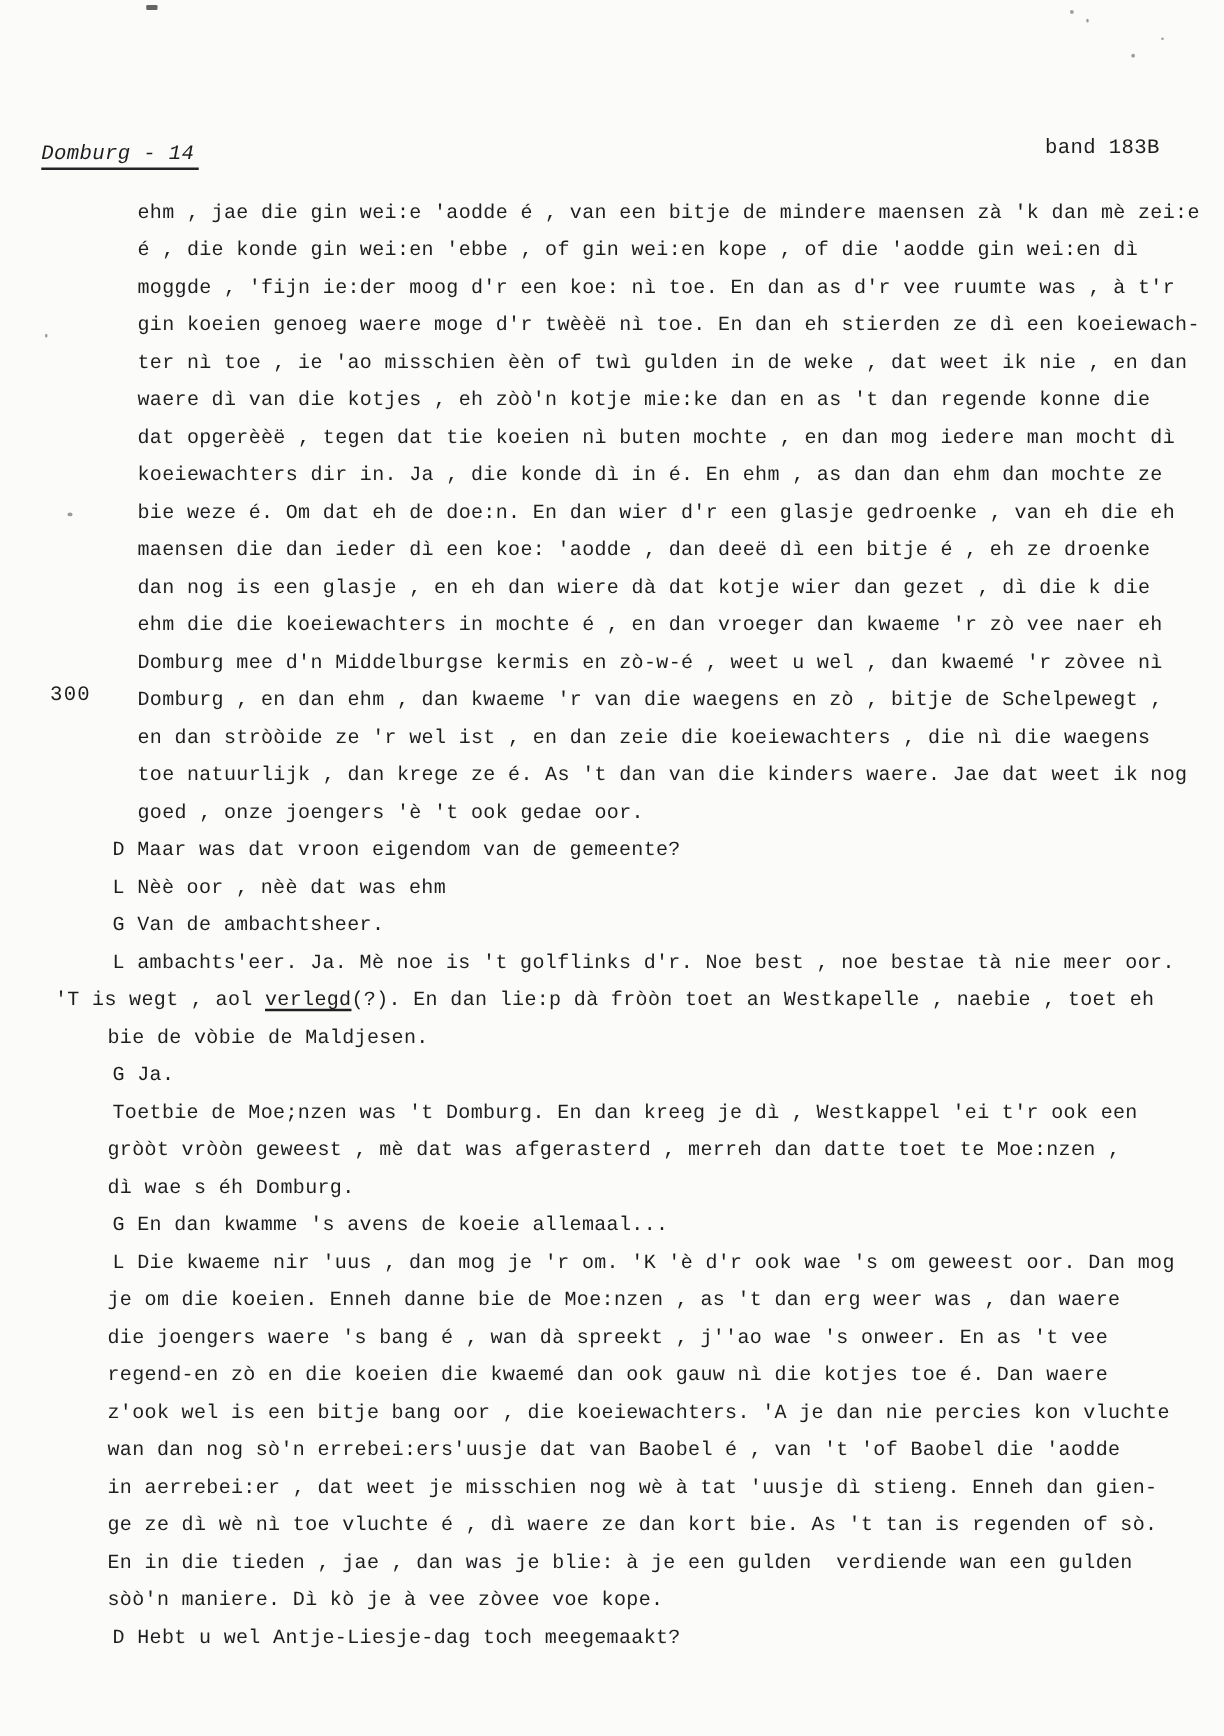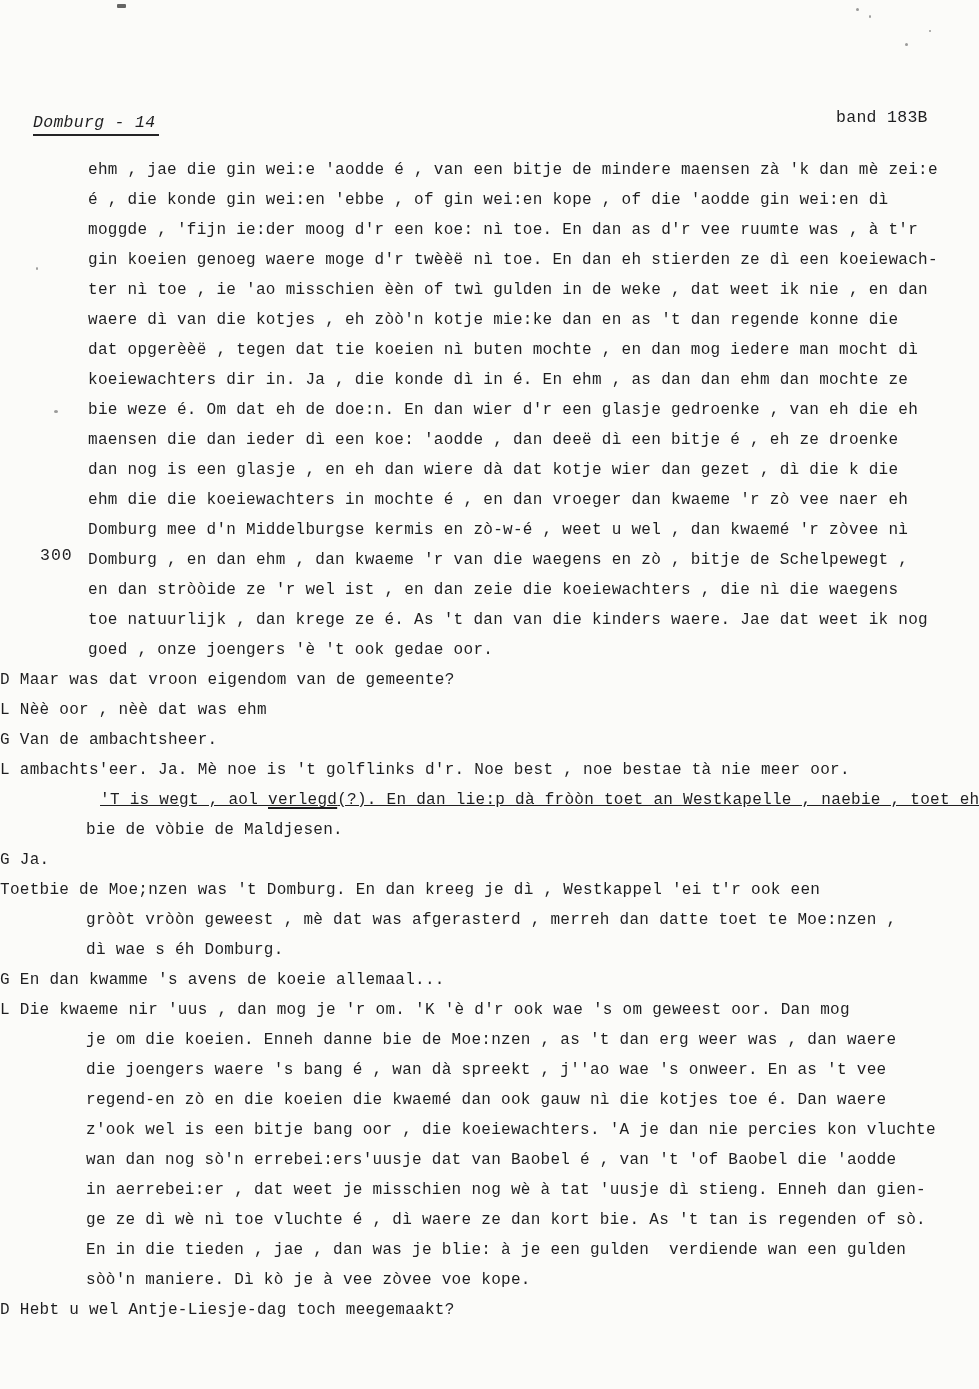--- a/index.html
+++ b/index.html
@@ -23,24 +23,24 @@
   }
   .margin-number {
     position:absolute; left:40px; top:546px;
     font-size:16.5px; letter-spacing:1px;
   }
   #lines { position:absolute; left:0; top:155px; width:979px; }
   .line {
     height:30px; line-height:30px;
     white-space:pre; font-size:16px; letter-spacing:0.28px;
   }
-  .k-sp, .k-f { }
-  .k-m  { padding-left:88px; }
+  .k-sp, .k-f { padding-left:90px; }
+  .k-m  { padding-left:110px; }
   .k-c  { padding-left:86px; }
-  .k-c0 { padding-left:100px;text-decoration:underline; }
+  .k-c0 { padding-left:44px; }
   .u { text-decoration:underline; text-underline-offset:3px; text-decoration-thickness:1.5px; }
   .speck { position:absolute; background:#4a4a4a; border-radius:50%; opacity:.55; }
   .s1 { left:117px; top:4px;  width:9px; height:4px; border-radius:1px; opacity:.85; }
   .s2 { left:856px; top:8px;  width:3px; height:3px; }
   .s3 { left:869px; top:15px; width:2px; height:3px; }
   .s4 { left:905px; top:43px; width:3px; height:3px; }
   .s5 { left:929px; top:30px; width:2px; height:2px; }
   .s6 { left:54px;  top:410px; width:4px; height:3px; }
   .s7 { left:36px;  top:267px; width:2px; height:3px; }
 </style>

